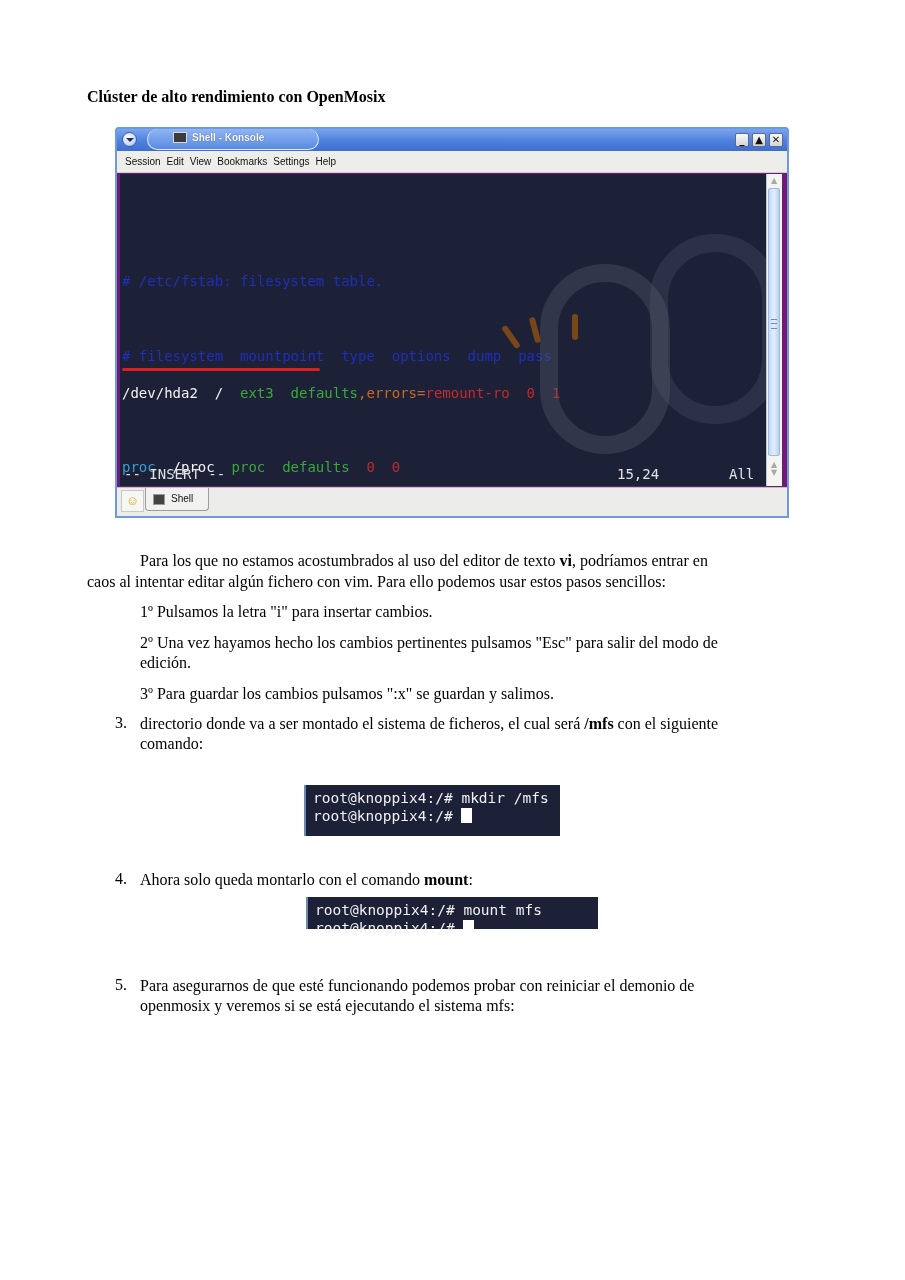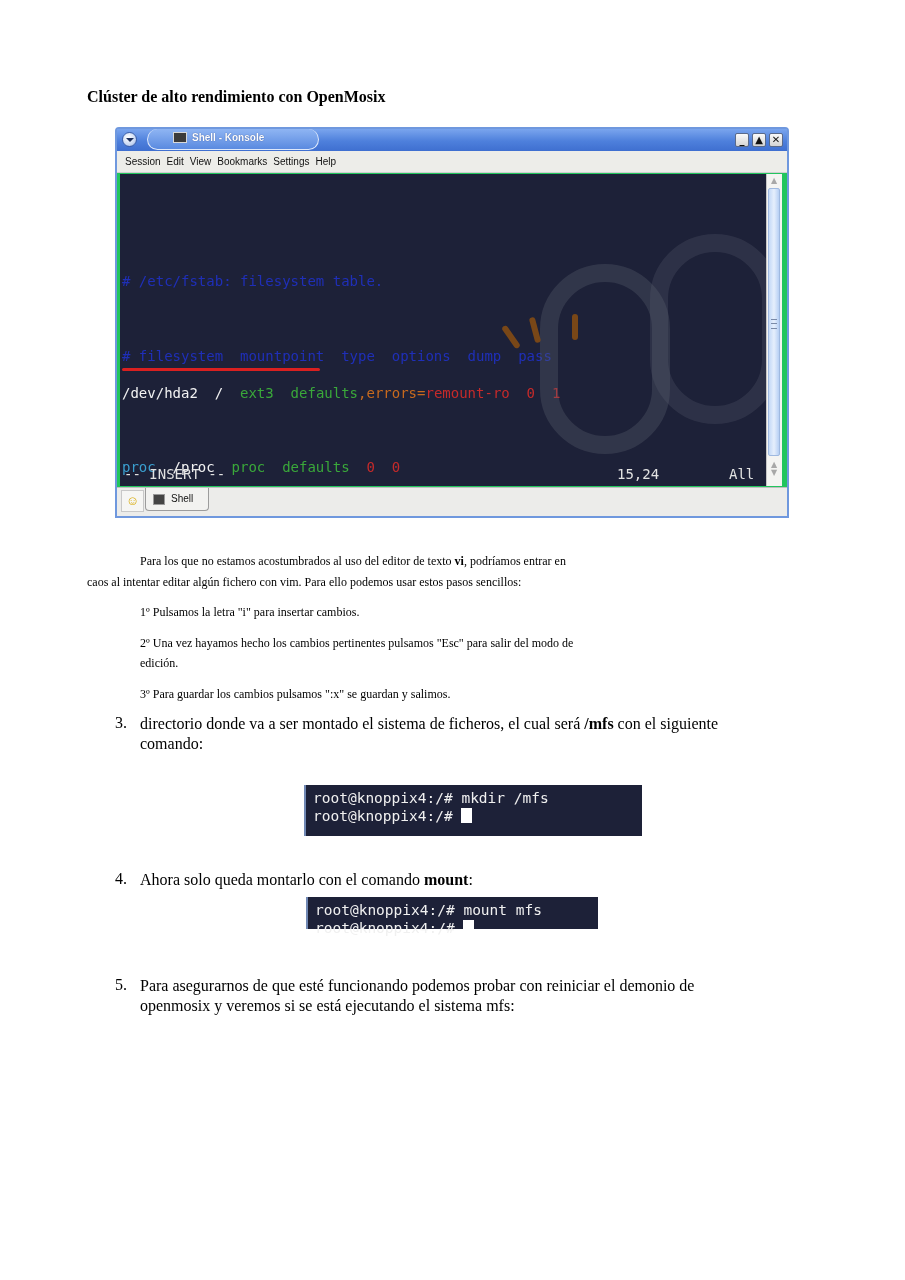--- a/index.html
+++ b/index.html
@@ -2,21 +2,21 @@
 <html><head>
 <meta charset="utf-8">
 <style>
   html, body { margin:0; padding:0; background:#ffffff; }
   body { width:905px; height:1280px; position:relative; overflow:hidden;
          font-family:"Liberation Serif", "DejaVu Serif", serif; color:#000; }
   .page-header { position:absolute; left:87px; top:88px; font-size:16px;font-weight:bold; }
 
   
   .konsole { position:absolute; left:115px; top:127px; width:674px; height:391px;
-             background:#22c55e; border:2px solid #6f98de; border-radius:4px 4px 0 0;
+             background:#701a75; border:2px solid #6f98de; border-radius:4px 4px 0 0;
              box-sizing:border-box; }
   .titlebar { position:absolute; left:0; top:0; right:0; height:22px;
               background:linear-gradient(#7aa5ee,#4e80dc 55%,#3f6fd0); }
   .title-menu-btn { position:absolute; left:5px; top:3px; width:15px; height:15px; border-radius:50%;
               background:radial-gradient(circle at 40% 35%,#ffffff,#c9d8f3 60%,#8aa6d8);
               border:1px solid #3b5ea8; box-sizing:border-box; }
   .title-menu-btn::after { content:""; position:absolute; left:3px; top:5px;
               border-left:4px solid transparent; border-right:4px solid transparent; border-top:4px solid #1c2f5c; }
   .title-pill { position:absolute; left:30px; top:0; width:172px; height:21px;
               border:1px solid #dfe9fb; border-top:none; border-radius:0 0 12px 12px / 0 0 12px 12px;
@@ -74,21 +74,21 @@
             border-top:1px solid #bfbfbf; box-sizing:border-box; }
   .new-tab-btn { position:absolute; left:4px; top:2px; width:23px; height:22px; border:1px solid #c8c8c8;
                  background:#f6f6f4; box-sizing:border-box; font-size:13px; line-height:20px; text-align:center; color:#d6a800; }
   .tab-shell { position:absolute; left:28px; top:0; width:64px; height:23px; background:#f2f2f0;
                border:1px solid #9c9c9c; border-top:none; border-radius:0 0 4px 4px; box-sizing:border-box;
                font-family:"Liberation Sans", sans-serif; font-size:10px; }
   .tab-icon { position:absolute; left:7px; top:6px; width:10px; height:9px; background:#444; border:1px solid #999; }
   .tab-label { position:absolute; left:25px; top:5px; color:#111; }
 
   
-  .para { position:absolute; font-size:12px; line-height:20px; }
+  .para { position:absolute; font-size:16px; line-height:20px; }
   .p-intro1 { left:140px; top:551px; }
   .p-intro2 { left:87px; top:572px; }
   .step { left:140px; }
   .list-num { position:absolute; left:115px; font-size:16px; }
   .list-text { position:absolute; left:140px; font-size:16px; line-height:20px; width:680px; }
 
   .snippet { position:absolute; background:#1d2138; border-left:2px solid #7088b4; box-sizing:border-box;
              font-family:"DejaVu Sans Mono", "Liberation Mono", monospace; font-size:14.5px; line-height:18px;
              color:#f0f0f0; padding:4px 0 0 7px; white-space:pre; }
   .snippet .cursor { width:11px; height:15px; vertical-align:-2px; }
@@ -180,21 +180,21 @@
 <div class="para step" style="top:602px;">1º Pulsamos la letra "i" para insertar cambios.</div>
 <div class="para step" style="top:633px;">2º Una vez hayamos hecho los cambios pertinentes pulsamos "Esc" para salir del modo de</div>
 <div class="para step" style="top:653px;">edición.</div>
 <div class="para step" style="top:684px;text-align:center;">3º Para guardar los cambios pulsamos ":x" se guardan y salimos.</div>
 
 <div class="list-num" style="top:714px;">3.</div>
 <div class="list-text" style="top:714px;">
   <div><span>directorio donde va a ser montado el sistema de ficheros, el cual será </span><b>/mfs</b><span> con el siguiente</span></div>
   <div>comando:</div>
 </div>
-<div class="snippet" style="left:304px;top:785px;width:338px;height:51px;"><span>root@knoppix4:/# mkdir /mfs</span>
+<div class="snippet" style="left:304px;top:785px;width:256px;height:51px;"><span>root@knoppix4:/# mkdir /mfs</span>
 <span>root@knoppix4:/# </span><span class="cursor"></span></div>
 
 <div class="list-num" style="top:870px;">4.</div>
 <div class="list-text" style="top:870px;"><span>Ahora solo queda montarlo con el comando </span><b>mount</b><span>:</span></div>
 <div class="snippet" style="left:306px;top:897px;width:292px;height:32px;"><span>root@knoppix4:/# mount mfs</span>
 <span>root@knoppix4:/# </span><span class="cursor"></span></div>
 
 <div class="list-num" style="top:976px;">5.</div>
 <div class="list-text" style="top:976px;">
   <div>Para asegurarnos de que esté funcionando podemos probar con reiniciar el demonio de</div>

